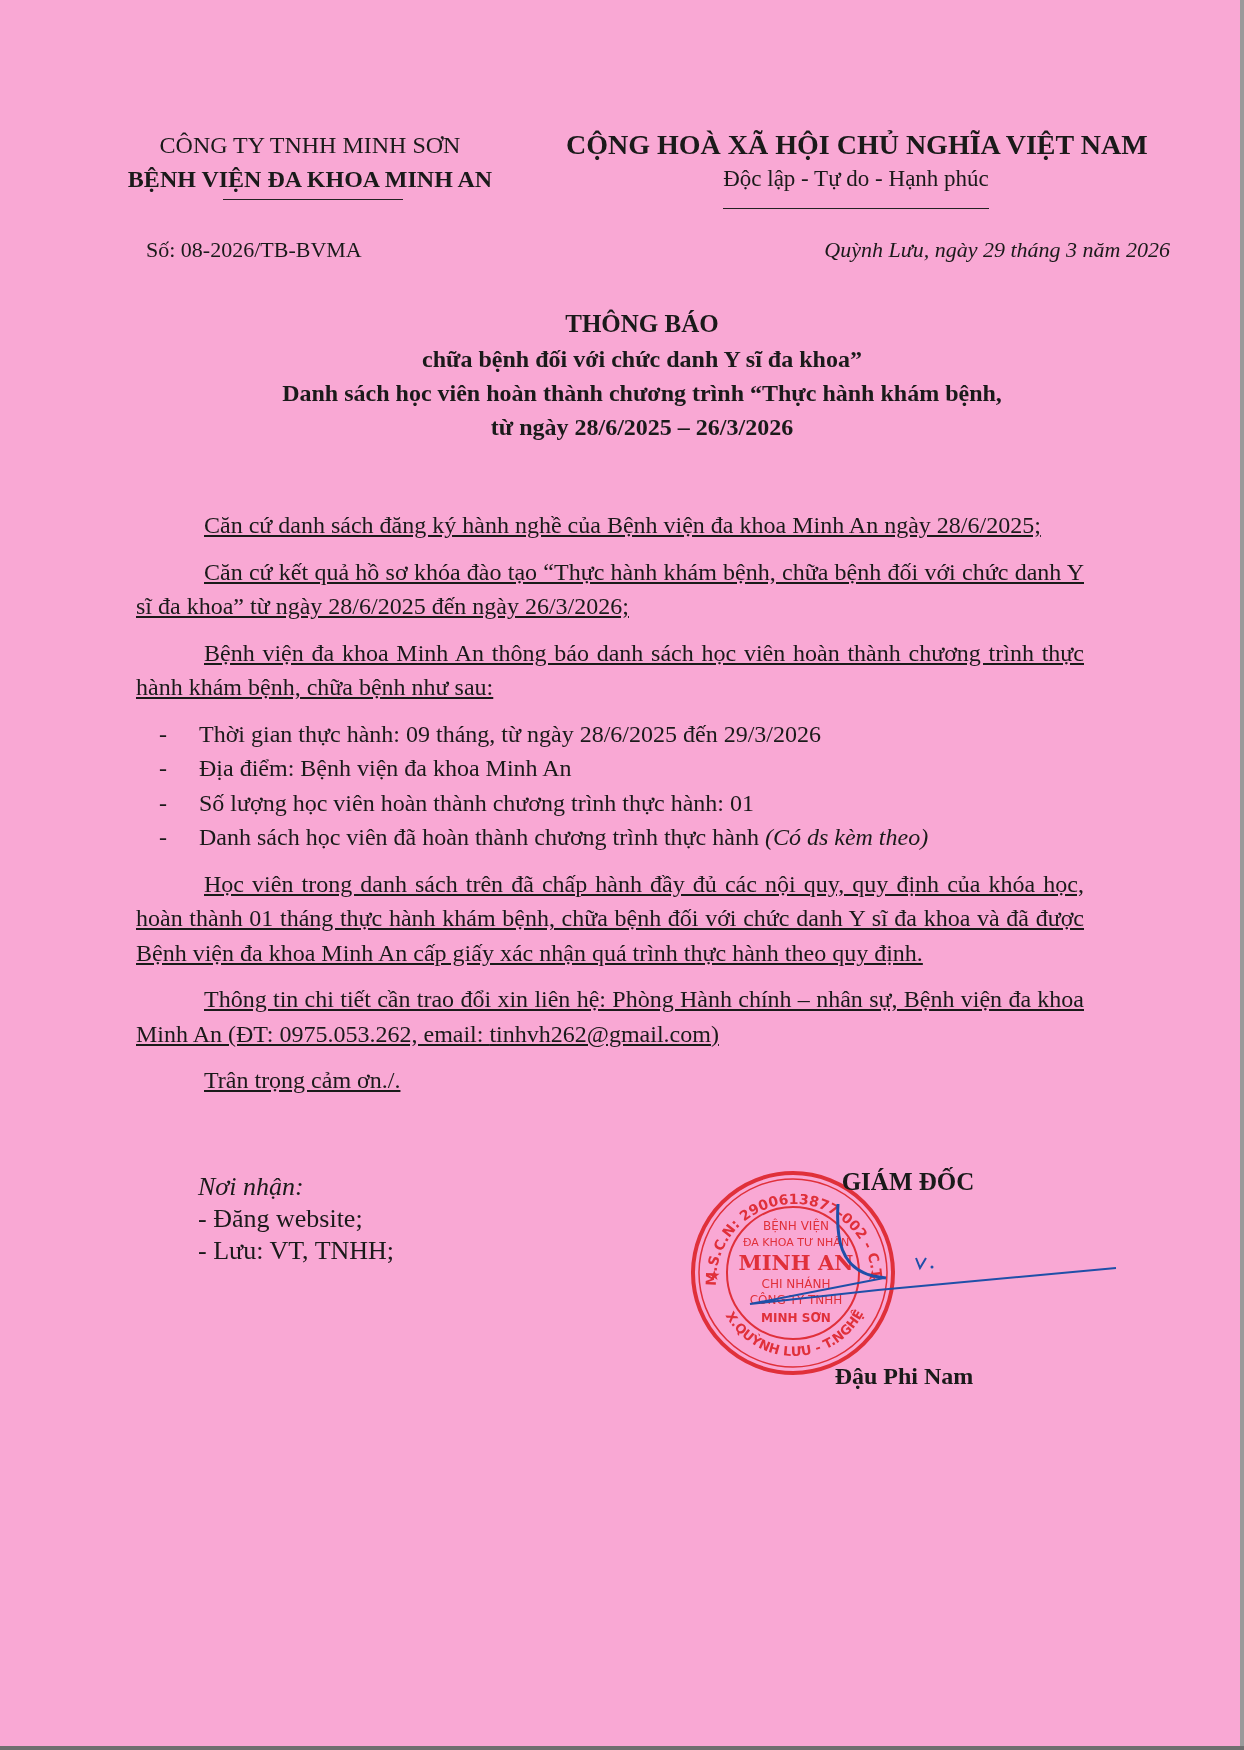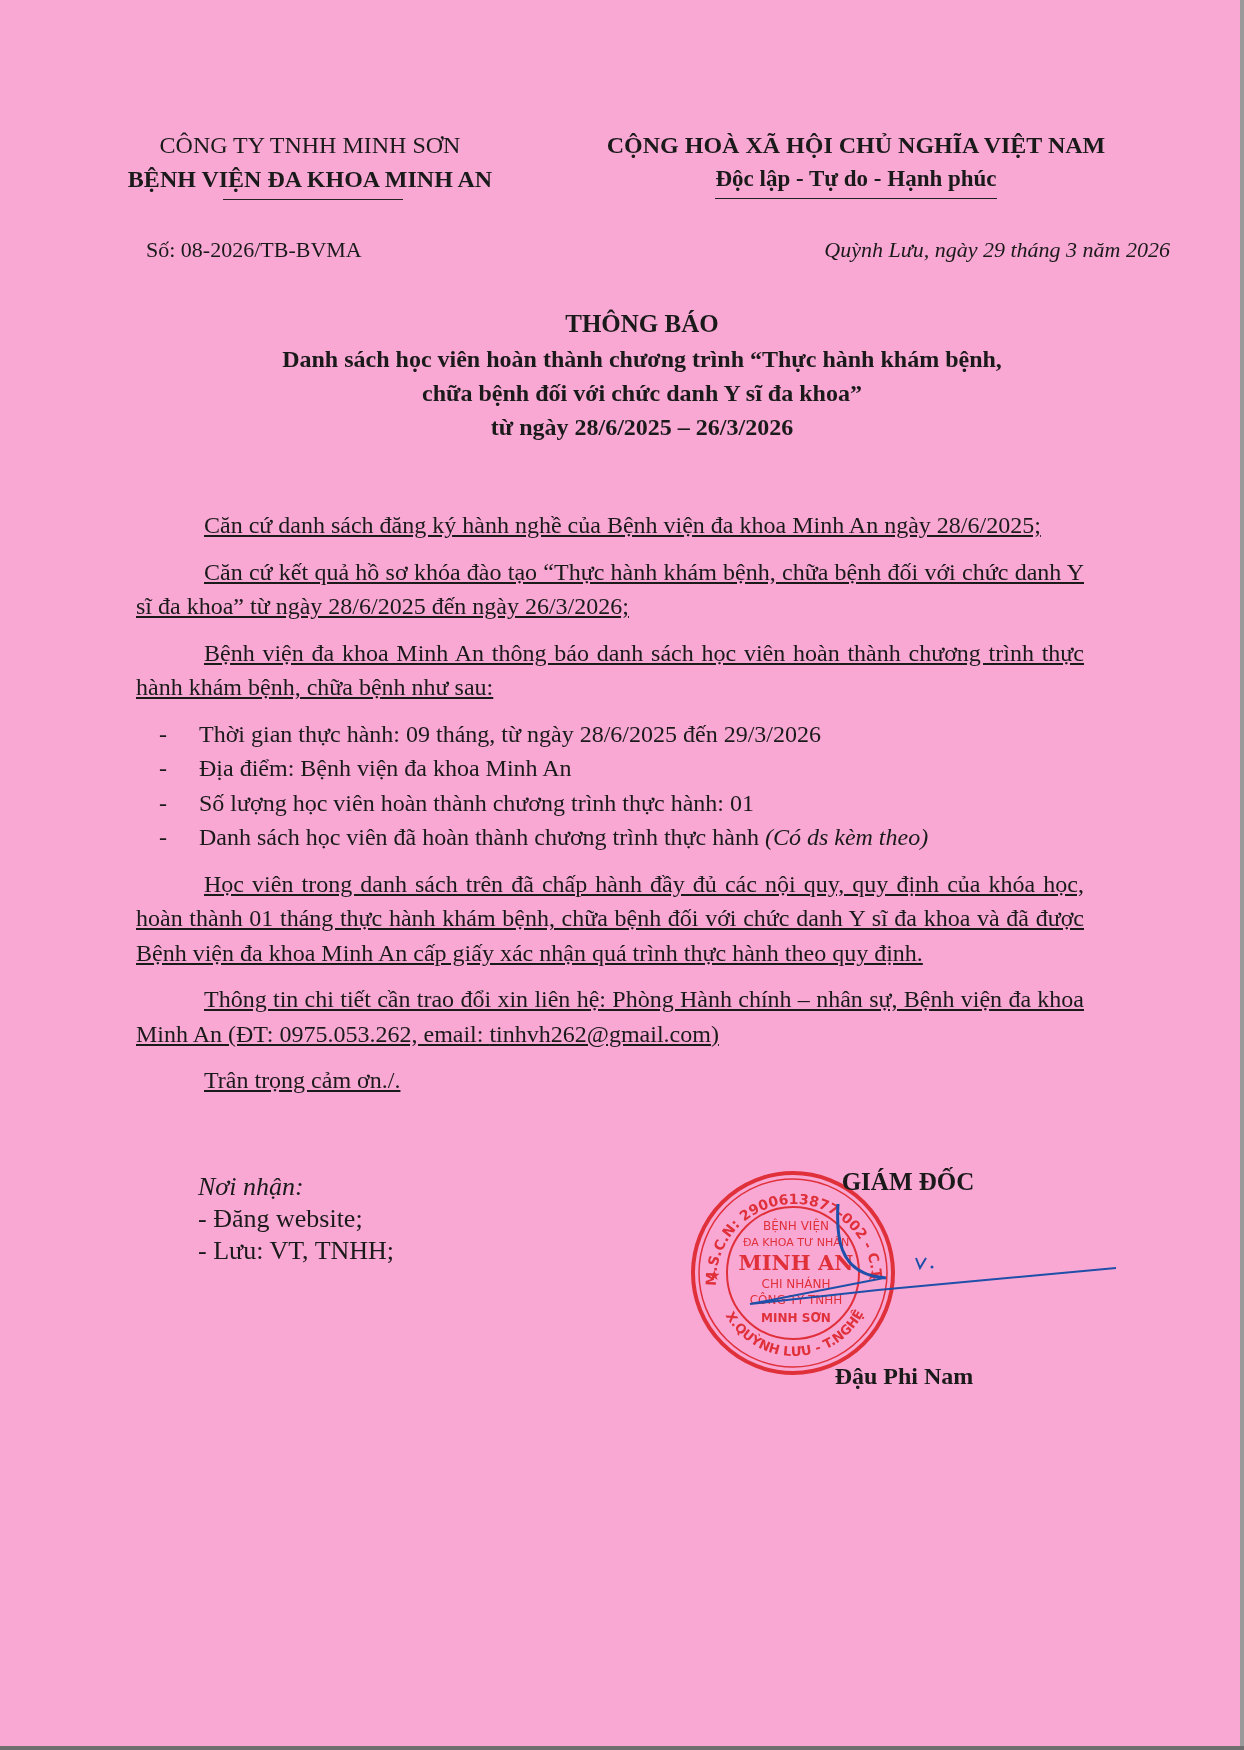--- a/index.html
+++ b/index.html
@@ -10,22 +10,22 @@
   .page { position: absolute; left: 0; top: 0; width: 1244px; height: 1750px; background: #f9a8d4; }
   .edge-right { position: absolute; right: 0; top: 0; width: 4px; height: 1750px; background: #9a9a9a; }
   .edge-bottom { position: absolute; left: 0; bottom: 0; width: 1244px; height: 4px; background: #6f6f6f; }
 
   .hdr-left { position: absolute; left: 90px; top: 128px; width: 440px; text-align: center; }
   .hdr-left .company { font-size: 24px; line-height: 34px; }
   .hdr-left .hospital { font-size: 24px; font-weight: bold; line-height: 34px; white-space: nowrap; }
   .hdr-left .uline { position: absolute; left: 133px; top: 71px; width: 180px; border-top: 1.5px solid #222; }
 
   .hdr-right { position: absolute; left: 566px; top: 128px; width: 580px; text-align: center; }
-  .hdr-right .nation { font-size: 24px; font-weight: bold; line-height: 34px; white-space: nowrap; text-align: center; }
-  .hdr-right .motto { font-size: 23px; font-weight: bold; line-height: 34px; display: inline-block; border-bottom: 1.5px solid #222; padding-bottom: 2px; }
+  .hdr-right .nation { font-size: 28px; font-weight: bold; line-height: 34px; white-space: nowrap; text-align: center; }
+  .hdr-right .motto { font-size: 23px; font-weight: normal; line-height: 34px; display: inline-block; border-bottom: 1.5px solid #222; padding-bottom: 12px; }
 
   .docno { position: absolute; left: 146px; top: 237px; font-size: 22px; }
   .place-date { position: absolute; right: 74px; top: 237px; font-size: 22px; font-style: italic; }
 
   .title-block { position: absolute; left: 120px; top: 306px; width: 1044px; text-align: center; font-weight: bold; }
   .title-block .main { font-size: 25px; line-height: 36px; }
   .title-block .sub { font-size: 24px; line-height: 34px; }
 
   .body-text { position: absolute; left: 124px; top: 496px; width: 972px; font-size: 24px; line-height: 34.5px; text-align: justify; }
   .body-text p { margin: 12px; text-decoration: underline; }
@@ -59,22 +59,22 @@
   <div class="hdr-right">
     <div class="nation">CỘNG HOÀ XÃ HỘI CHỦ NGHĨA VIỆT NAM</div>
     <div class="motto">Độc lập - Tự do - Hạnh phúc</div>
   </div>
 
   <div class="docno">Số: 08-2026/TB-BVMA</div>
   <div class="place-date">Quỳnh Lưu, ngày 29 tháng 3 năm 2026</div>
 
   <div class="title-block">
     <div class="main">THÔNG BÁO</div>
+    <div class="sub">chữa bệnh đối với chức danh Y sĩ đa khoa”</div>
     <div class="sub">Danh sách học viên hoàn thành chương trình “Thực hành khám bệnh,</div>
-    <div class="sub">chữa bệnh đối với chức danh Y sĩ đa khoa”</div>
     <div class="sub">từ ngày 28/6/2025 – 26/3/2026</div>
   </div>
 
   <div class="body-text">
     <p class="indent">Căn cứ danh sách đăng ký hành nghề của Bệnh viện đa khoa Minh An ngày 28/6/2025;</p>
     <p class="indent">Căn cứ kết quả hồ sơ khóa đào tạo “Thực hành khám bệnh, chữa bệnh đối với chức danh Y sĩ đa khoa” từ ngày 28/6/2025 đến ngày 26/3/2026;</p>
     <p class="indent">Bệnh viện đa khoa Minh An thông báo danh sách học viên hoàn thành chương trình thực hành khám bệnh, chữa bệnh như sau:</p>
     <ul>
       <li>Thời gian thực hành: 09 tháng, từ ngày 28/6/2025 đến 29/3/2026</li>
       <li>Địa điểm: Bệnh viện đa khoa Minh An</li>

